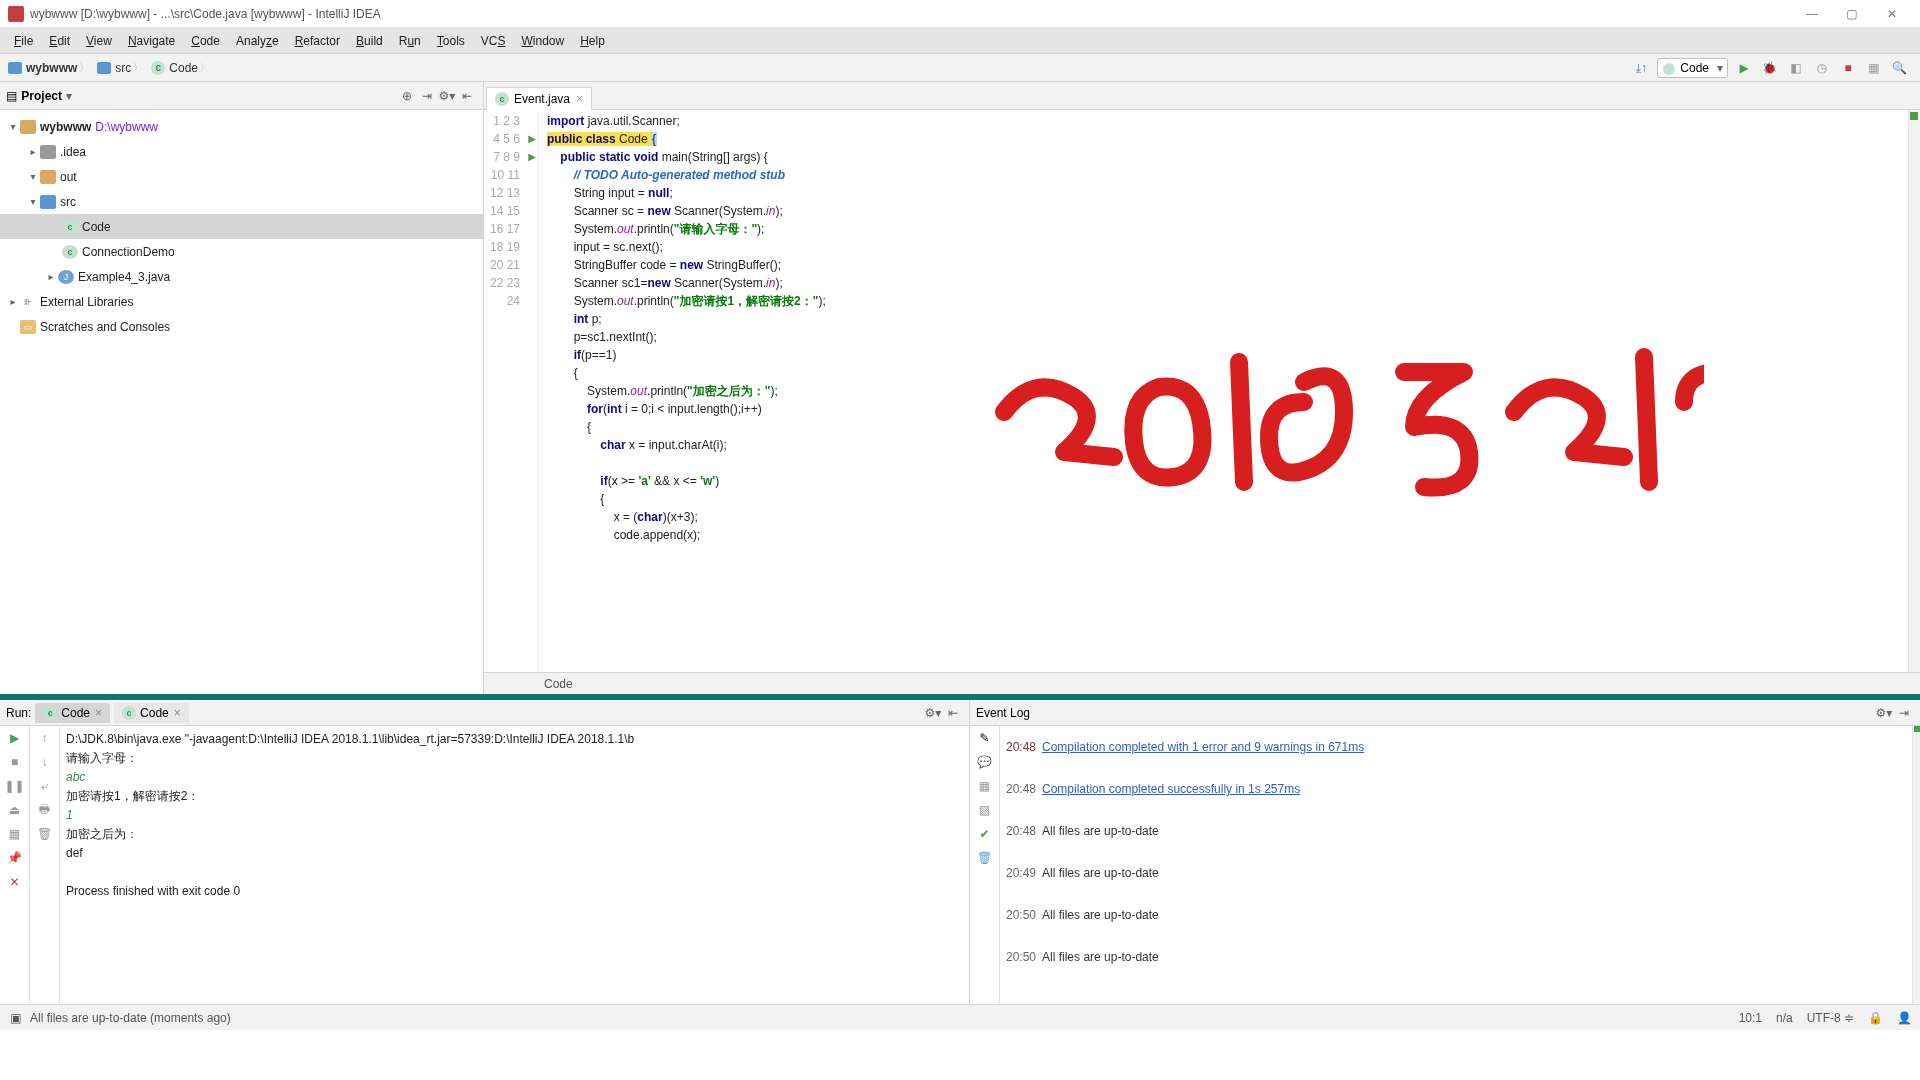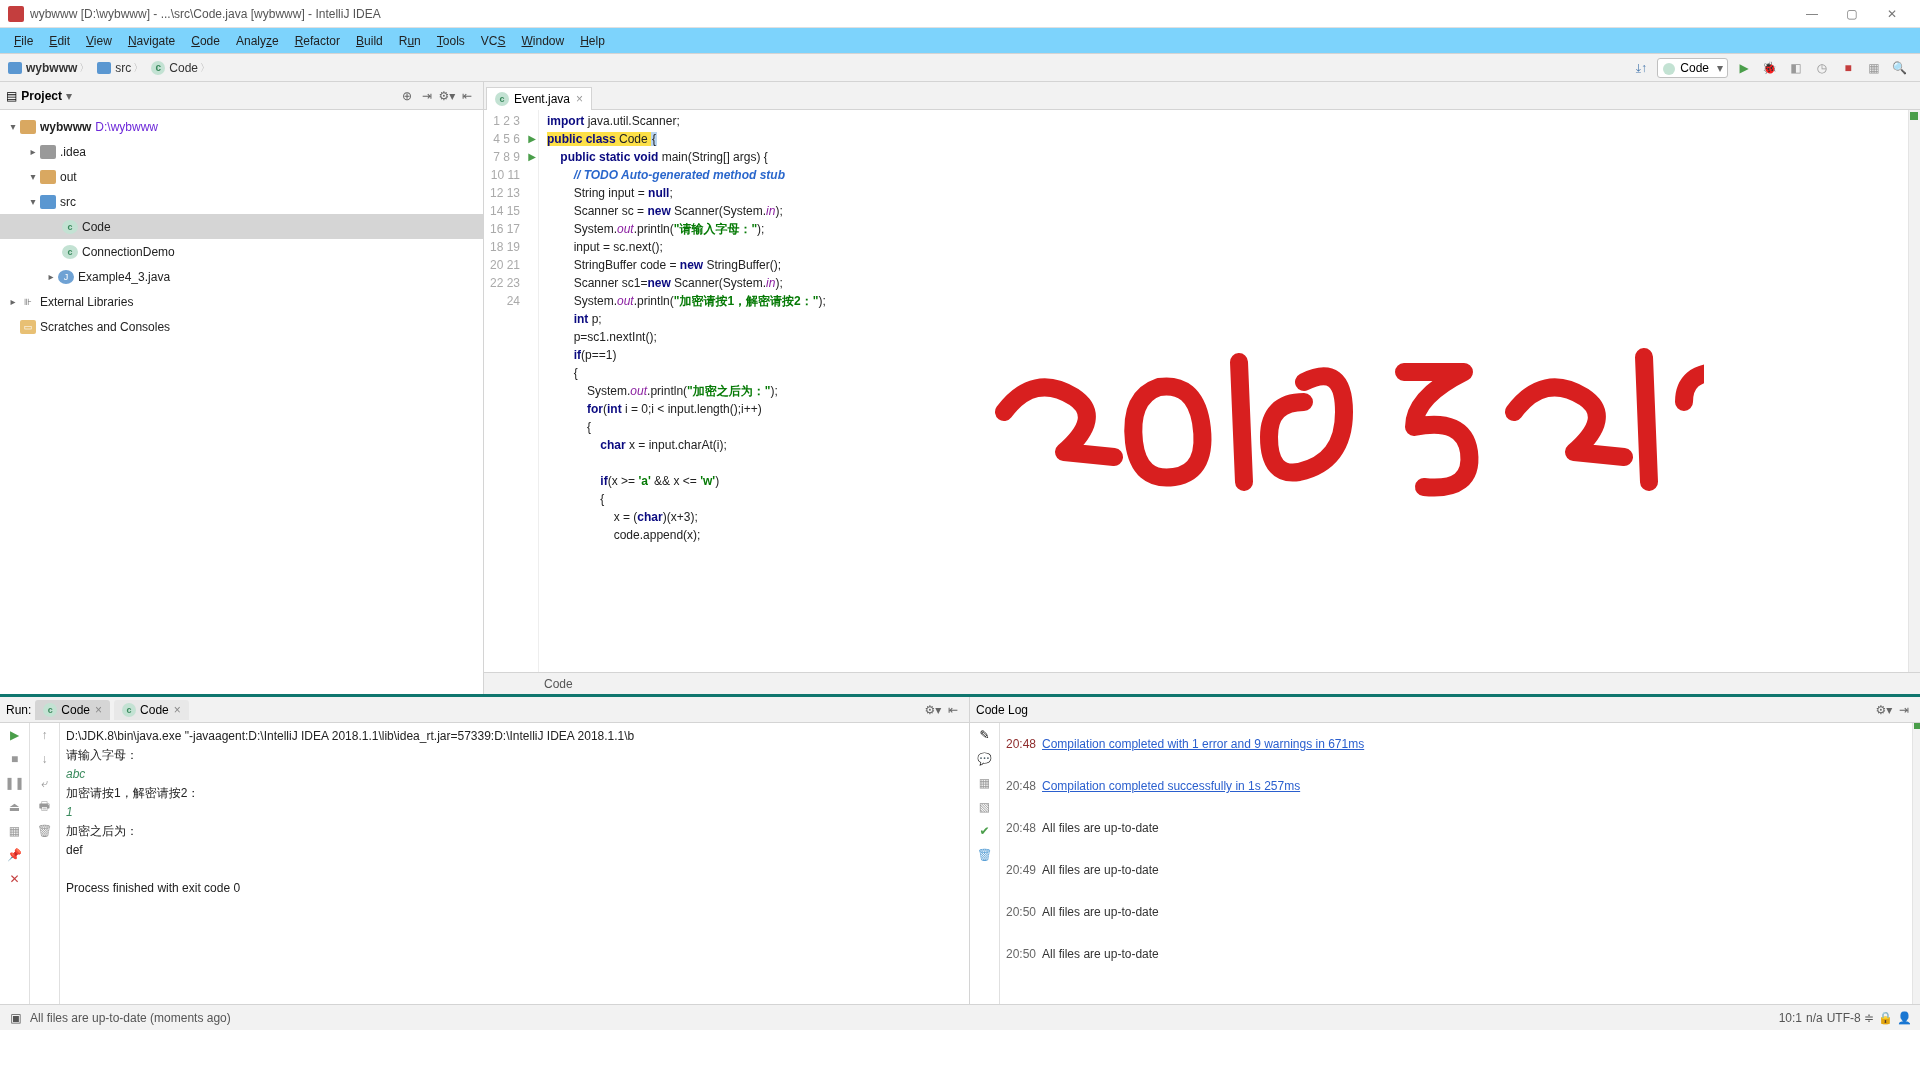--- a/index.html
+++ b/index.html
@@ -1,21 +1,21 @@
 <!DOCTYPE html>
 <html><head>
 <meta charset="utf-8">
 <style>
 * { margin:0; padding:0; box-sizing:border-box; font-family:"Segoe UI",Arial,sans-serif; font-size:12px; }
 body { width:1920px; height:1080px; background:#fff; overflow:hidden; position:relative; }
 .titlebar { height:28px; background:#fff; display:flex; align-items:center; padding:0 8px; color:#555; border-bottom:1px solid #e0e0e0; }
 .titlebar .app-icon { width:16px; height:16px; background:#c43e3e; margin-right:6px; border-radius:2px; }
 .titlebar .spacer { flex:1; }
 .win-btn { width:40px; height:28px; display:flex; align-items:center; justify-content:center; color:#777; }
-.menubar { height:26px; display:flex; align-items:center; padding:0 6px; border-bottom:1px solid #d4d4d4; background:#7dd3fc; }
+.menubar { height:26px; display:flex; align-items:center; padding:0 6px; border-bottom:1px solid #d4d4d4; background:#e5e5e5; }
 .menubar span { padding:3px 8px; color:#222; }
 .menubar span u { text-decoration:underline; }
 .navbar { height:28px; display:flex; align-items:center; padding:0 4px; border-bottom:1px solid #d4d4d4; background:#f2f2f2; }
 .crumb { display:flex; align-items:center; padding:0 4px; color:#333; }
 .crumb .dir-icon { width:14px; height:12px; background:#5a97d1; margin-right:4px; border-radius:2px; }
 .crumb .j-icon { width:14px; height:14px; border-radius:50%; background:#c3e2d3; display:flex; align-items:center; justify-content:center; color:#3a8a5d; font-size:10px; font-weight:bold; margin-right:4px;}
 .crumb::after { content:"〉"; color:#aaa; margin-left:2px; font-size:10px;}
 .crumb:last-child::after{content:"";}
 .nav-tools { display:flex; align-items:center; gap:6px; padding-right:6px; }
 .tool-icn { width:20px; height:20px; display:flex; align-items:center; justify-content:center; color:#666; }
@@ -47,21 +47,21 @@
 .run-g{position:absolute; right:2px; color:#4a9e4a; font-size:10px;}
 .code-txt{flex:1; padding:2px 8px; line-height:18px; white-space:pre; color:#222;}
 .kw{color:#0a0a80; font-weight:bold;}
 .str{color:#067a06; font-weight:bold;}
 .cm{color:#888; font-style:italic;}
 .cm-todo{color:#2a67cc; font-style:italic; font-weight:bold;}
 .fld{color:#8a1fa0; font-style:italic;}
 .hl-line{background:#fde047;}
 .cursor-box{background:#b8d4f0; padding:0 1px;}
 .breadcrumb-bot{height:22px; border-top:1px solid #d4d4d4; background:#f2f2f2; display:flex; align-items:center; padding-left:60px; color:#555;}
-.bottom-panels{display:flex; height:310px; border-top:3px solid #0f766e;}
+.bottom-panels{display:flex; height:310px; border-top:6px solid #0f766e;}
 .run-pane{width:970px; border-right:1px solid #d4d4d4; display:flex; flex-direction:column;}
 .pane-hdr{height:26px; background:#f2f2f2; border-bottom:1px solid #d4d4d4; display:flex; align-items:center; padding:0 6px;}
 .pane-tab{padding:3px 8px; background:#d5d5d5; margin-left:4px; border-radius:3px 3px 0 0; display:flex;align-items:center;}
 .pane-tab .j-icon{width:14px;height:14px;border-radius:50%;background:#c3e2d3;margin-right:4px; display:flex;align-items:center;justify-content:center;color:#3a8a5d;font-size:9px;font-weight:bold;}
 .pane-tab.inact{background:#e8e8e8;}
 .pane-tab .close{margin-left:5px;color:#888;}
 .run-body{flex:1; display:flex;}
 .run-tools{width:30px; border-right:1px solid #e0e0e0; display:flex; flex-direction:column; align-items:center; padding-top:4px; gap:8px;}
 .run-tools2{width:30px; border-right:1px solid #e0e0e0; display:flex; flex-direction:column; align-items:center; padding-top:4px; gap:8px;}
 .out{flex:1; padding:4px 6px; font-family:"Consolas","Courier New",monospace; font-size:13px; line-height:18px; color:#222; white-space:pre-wrap; overflow:hidden;}
@@ -69,21 +69,21 @@
 .event-pane{flex:1; display:flex; flex-direction:column;}
 .event-body{flex:1; display:flex;}
 .ev-tools{width:30px; border-right:1px solid #e0e0e0; display:flex; flex-direction:column; align-items:center; padding-top:4px; gap:8px;}
 .ev-list{flex:1; padding:0 6px; overflow:hidden;}
 .ev-row{display:flex; align-items:center; height:42px; color:#333;}
 .ev-time{color:#8f2d2d; margin-right:6px;}
 .ev-time.g{color:#666;}
 .ev-link{color:#2a5fce; text-decoration:underline;}
 .statusbar{height:26px; border-top:1px solid #d4d4d4; background:#f2f2f2; display:flex; align-items:center; padding:0 8px; color:#555;}
 .statusbar .spacer{flex:1;}
-.sb-item{margin-left:4px;}
+.sb-item{margin-left:14px;}
 .ink{position:absolute; pointer-events:none;}
 .sm-icn{width:16px;height:16px;display:flex;align-items:center;justify-content:center;}
 .green{color:#4a9e4a;}
 .red{color:#c43e3e;}
 .grey2{color:#999;}
 .err-stripe{position:absolute; top:2px; right:2px; width:8px; height:8px; background:#4a9e4a;}
 .caret-rt{position:absolute; top:0; right:0; width:12px; bottom:0; background:#f2f2f2; border-left:1px solid #e4e4e4;}
 </style>
 </head>
 <body>
@@ -326,21 +326,21 @@
 <span>加密请按1，解密请按2：</span>
 <span class="in-txt">1</span>
 <span>加密之后为：</span>
 <span>def</span>
 <span></span>
 <span>Process finished with exit code 0</span></div>
     </div>
   </div>
   <div class="event-pane">
     <div class="pane-hdr">
-      <span>Code Log</span>
+      <span>Event Log</span>
       <div style="flex:1"></div>
       <span class="tool-icn">⚙▾</span>
       <span class="tool-icn">⇥</span>
     </div>
     <div class="event-body">
       <div class="ev-tools">
         <div class="sm-icn">✎</div>
         <div class="sm-icn" style="color:#5aa0d6;">💬</div>
         <div class="sm-icn grey2">▦</div>
         <div class="sm-icn grey2">▧</div>

